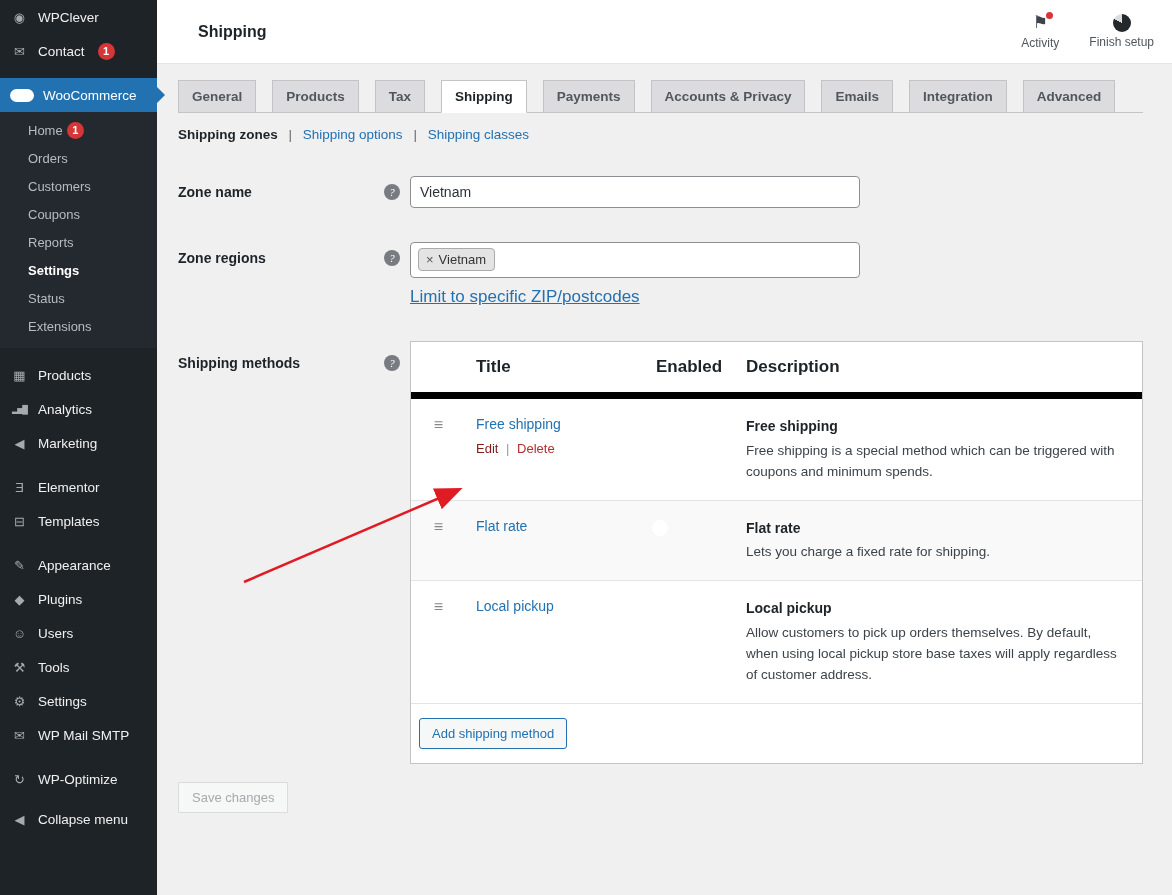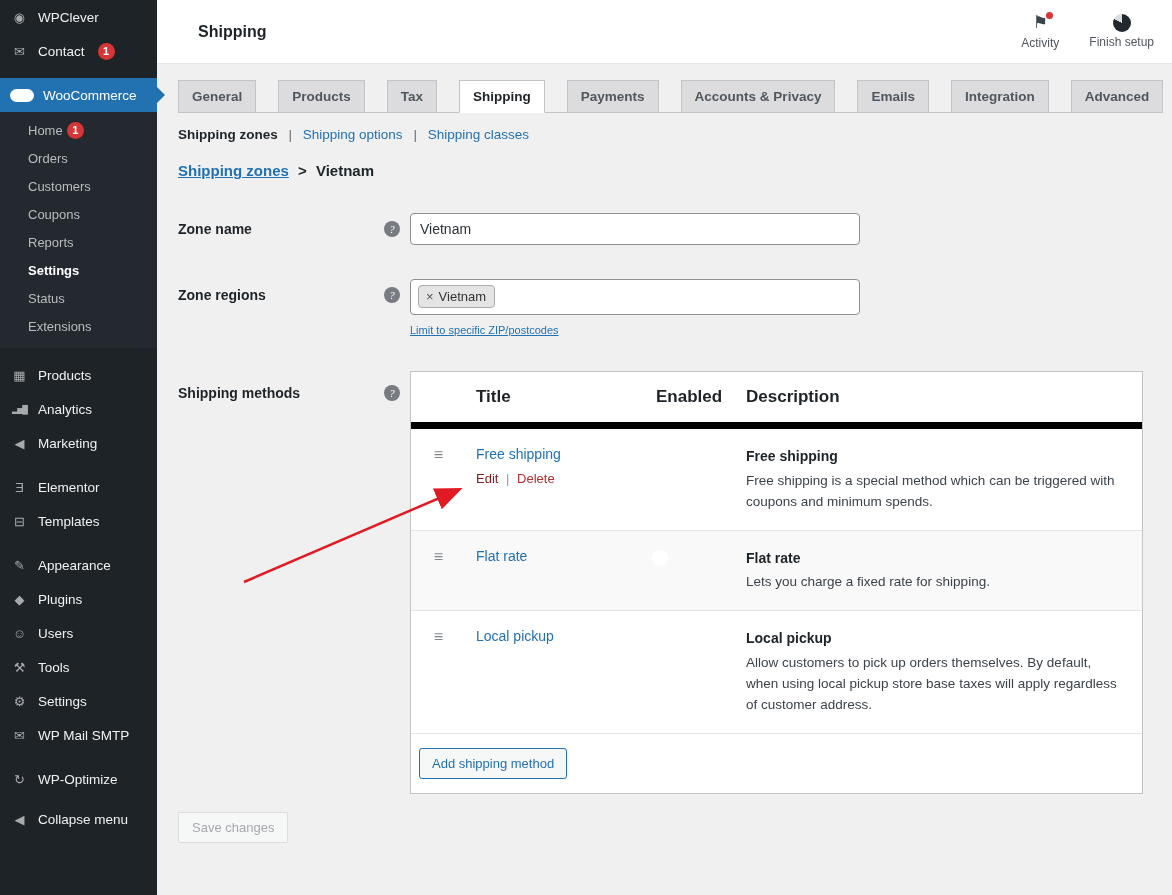--- a/index.html
+++ b/index.html
@@ -26,40 +26,40 @@
   .topbar{margin-left:157px;height:64px;background:#fff;display:flex;align-items:center;padding:0 18px 0 41px;border-bottom:1px solid #e3e5e8}
   .topbar-title{font-size:16px;font-weight:700;color:#1d2327}
   .topbar-actions{margin-left:auto;display:flex;gap:30px}
   .tb-action{display:flex;flex-direction:column;align-items:center;gap:3px;font-size:12px;color:#50575e;cursor:pointer}
   .tb-icon{position:relative;height:20px;line-height:20px;font-size:17px;color:#3c434a}
   .tb-dot{position:absolute;top:-1px;right:-5px;width:7px;height:7px;border-radius:50%;background:#d63638}
   .progress-circle{width:18px;height:18px;border-radius:50%;background:conic-gradient(#23282d 0 82%,#dcdcde 82% 100%);margin-top:1px}
 
   
   .content{margin-left:157px;padding:16px 29px 40px 21px}
-  .tabs{display:flex;align-items:flex-end;gap:22px;border-bottom:1px solid #c3c4c7}
+  .tabs{display:flex;align-items:flex-end;gap:16px;border-bottom:1px solid #c3c4c7}
   .tab{padding:8px 13px;background:#dcdcde;border:1px solid #c3c4c7;color:#50575e;font-size:13.5px;font-weight:600;margin-bottom:-1px;cursor:pointer;white-space:nowrap}
   .tab.active{background:#fff;border-bottom-color:#fff;color:#1d2327}
   .subnav{margin-top:14px;font-size:13.5px}
   .subnav-current{font-weight:700;color:#1d2327}
   .subnav-link{color:#2271b1;cursor:pointer}
   .subnav-sep{color:#646970;margin:0 7px}
   .breadcrumb{margin-top:20px;font-size:15px;font-weight:700}
   .breadcrumb-link{color:#2271b1;text-decoration:underline;cursor:pointer}
   .breadcrumb-sep{margin:0 5px}
 
   .form-row{display:flex;align-items:flex-start;margin-top:34px}
   .row-label{width:232px;flex:none;display:flex;justify-content:space-between;align-items:center;padding:0 10px 0 0;font-size:14px;font-weight:600;color:#1d2327;min-height:32px}
   .row-label.top{align-items:flex-end;padding-top:14px;min-height:0}
   .help-tip{width:16px;height:16px;border-radius:50%;background:#787c82;color:#fff;font-size:11px;line-height:16px;text-align:center;font-weight:400;flex:none;cursor:pointer;font-style:italic;font-family:"Liberation Serif",serif}
   .text-input{width:450px;height:32px;border:1px solid #8c8f94;border-radius:4px;padding:0 9px;font-size:14px;font-family:inherit;color:#2c3338;background:#fff}
   .regions-box{width:450px;min-height:36px;border:1px solid #8c8f94;border-radius:4px;background:#fff;padding:3px 5px;display:flex;flex-wrap:wrap;align-items:flex-start}
   .region-tag{display:inline-flex;align-items:center;gap:5px;background:#e4e4e4;border:1px solid #aaa;border-radius:4px;padding:3px 8px 3px 7px;font-size:13px;margin:2px;color:#333}
   .tag-x{color:#555;cursor:pointer}
-  .limit-link{display:inline-block;margin-top:9px;color:#2271b1;text-decoration:underline;font-size:11px;cursor:pointer}
+  .limit-link{display:inline-block;margin-top:9px;color:#2271b1;text-decoration:underline;font-size:17px;cursor:pointer}
 
   .methods-box{width:733px;background:#fff;border:1px solid #c3c4c7}
   .m-header,.m-row{display:grid;grid-template-columns:55px 190px 90px 1fr;padding:15px 20px 15px 0}
   .m-header{font-weight:700;font-size:17px;border-bottom:7px solid #000000}
   .m-row{border-bottom:1px solid #e2e4e7;padding-top:17px;padding-bottom:17px}
   .m-row.alt{background:#f9f9f9}
   .cell-title-pad{padding-left:10px}
   .handle-cell{text-align:center;color:#82878c;font-size:16px;line-height:18px;cursor:move}
   .method-link{color:#2271b1;font-size:14px;cursor:pointer}
   .row-actions{margin-top:9px;font-size:13px}
@@ -209,25 +209,20 @@
   </nav>
 
   <div class="subnav">
     <span class="subnav-current">Shipping zones</span>
     <span class="subnav-sep">|</span>
     <span class="subnav-link">Shipping options</span>
     <span class="subnav-sep">|</span>
     <span class="subnav-link">Shipping classes</span>
   </div>
 
-  <h2 class="breadcrumb">
-    <span class="breadcrumb-link">Shipping zones</span>
-    <span class="breadcrumb-sep">&gt;</span>
-    <span>Vietnam</span>
-  </h2>
 
   <div class="form-row">
     <div class="row-label">
       <span>Zone name</span>
       <span class="help-tip">?</span>
     </div>
     <input class="text-input" type="text" value="Vietnam" style="">
   </div>
 
   <div class="form-row">

